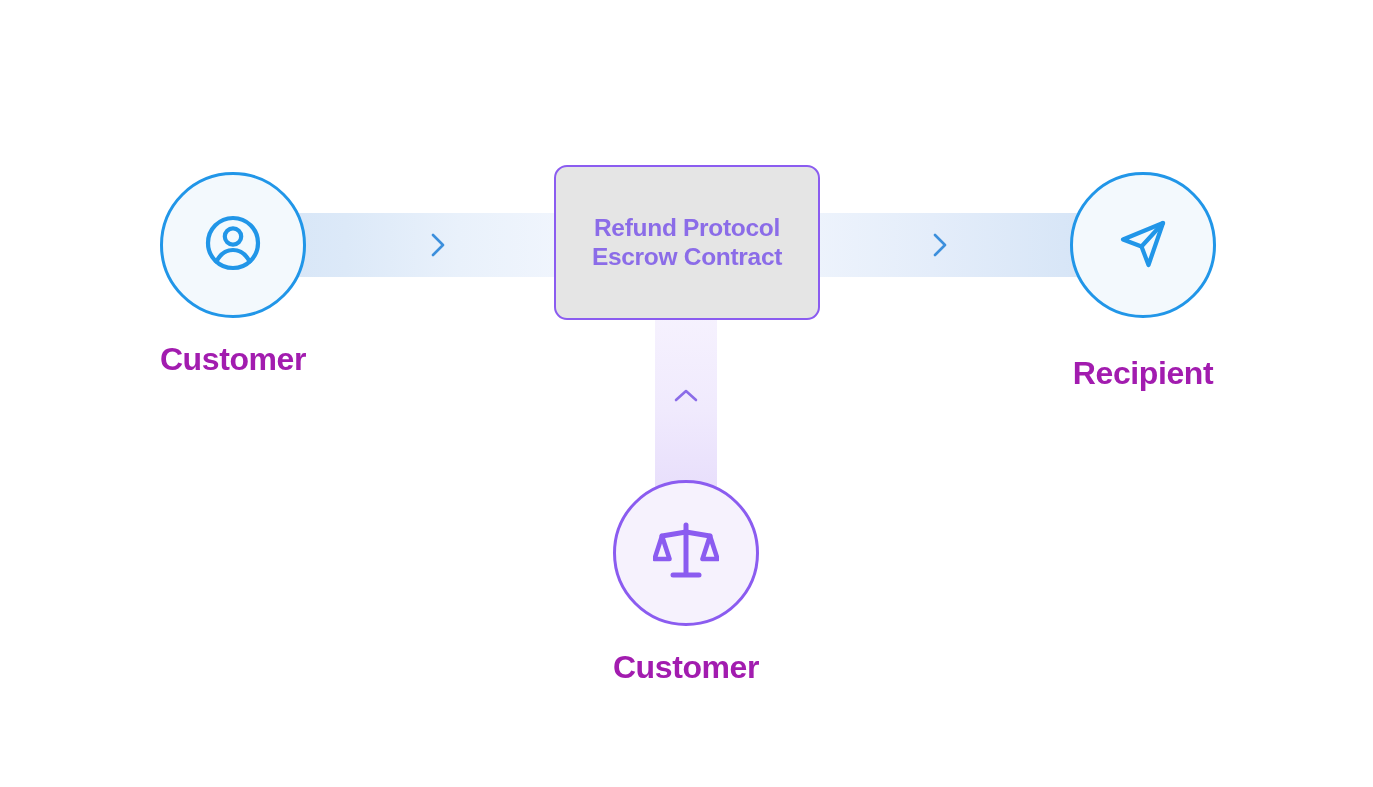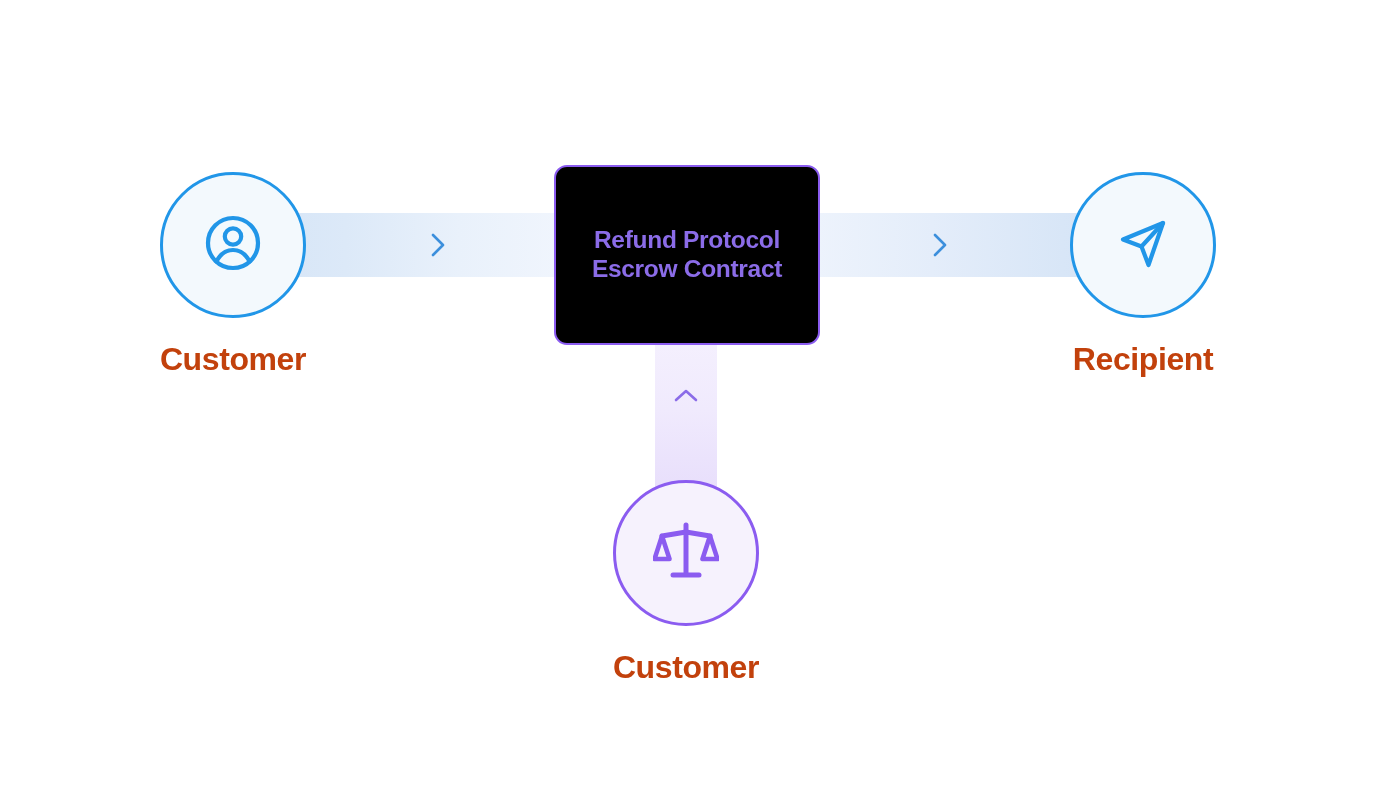--- a/index.html
+++ b/index.html
@@ -77,41 +77,41 @@
   }
   #node-customer  { left: 160px;  top: 172px; }
   #node-recipient { left: 1070px; top: 172px; }
   #node-arbiter   { left: 613px;  top: 480px; }
 
   
   .node-label {
     position: absolute;
     font-size: 32px;
     font-weight: bold;
-    color: #c2410c;
+    color: #a21caf;
     letter-spacing: -0.4px;
     white-space: nowrap;
     text-align: center;
     transform: translateX(-50%);
   }
   #label-customer  { left: 233px;  top: 341px; }
-  #label-recipient { left: 1143px; top: 341px; }
+  #label-recipient { left: 1143px; top: 355px; }
   #label-arbiter   { left: 686px;  top: 649px; }
 
   
   #contract-box {
     position: absolute;
     left: 554px;
     top: 165px;
     width: 266px;
-    height: 180px;
+    height: 155px;
     box-sizing: border-box;
     border: 2px solid #8b5cf0;
     border-radius: 13px;
-    background: #000000;
+    background: #e5e5e5;
     display: flex;
     align-items: center;
     justify-content: center;
   }
   #contract-text {
     font-size: 24.5px;
     font-weight: bold;
     line-height: 1.18;
     color: #8b6ce8;
     text-align: center;

